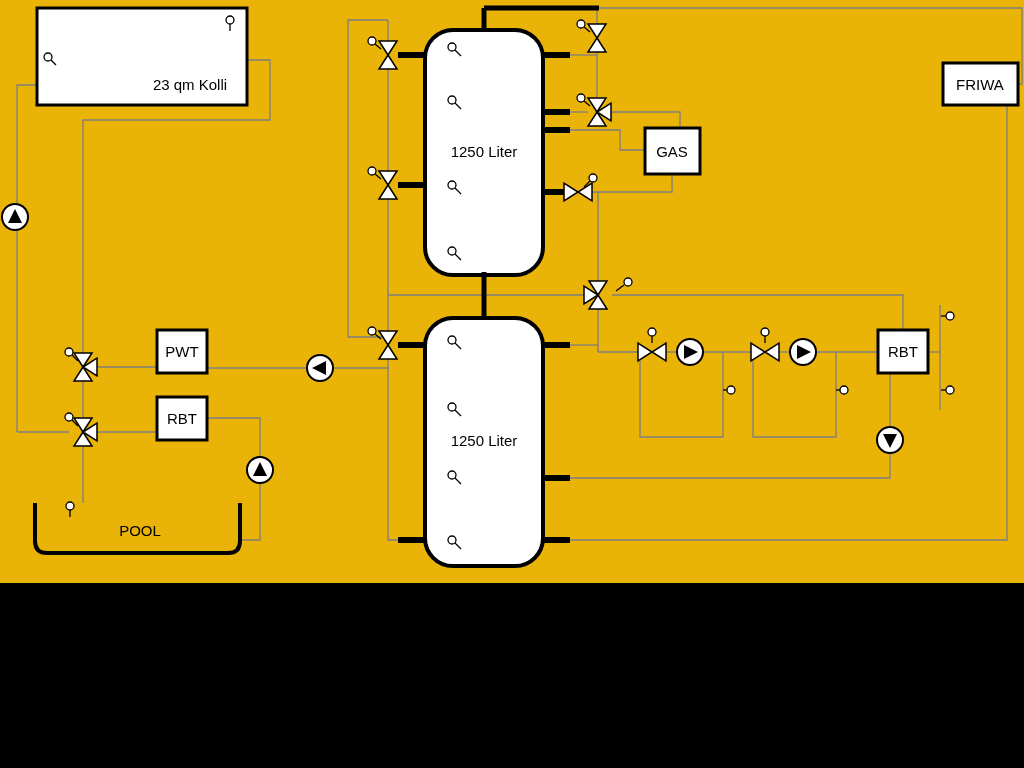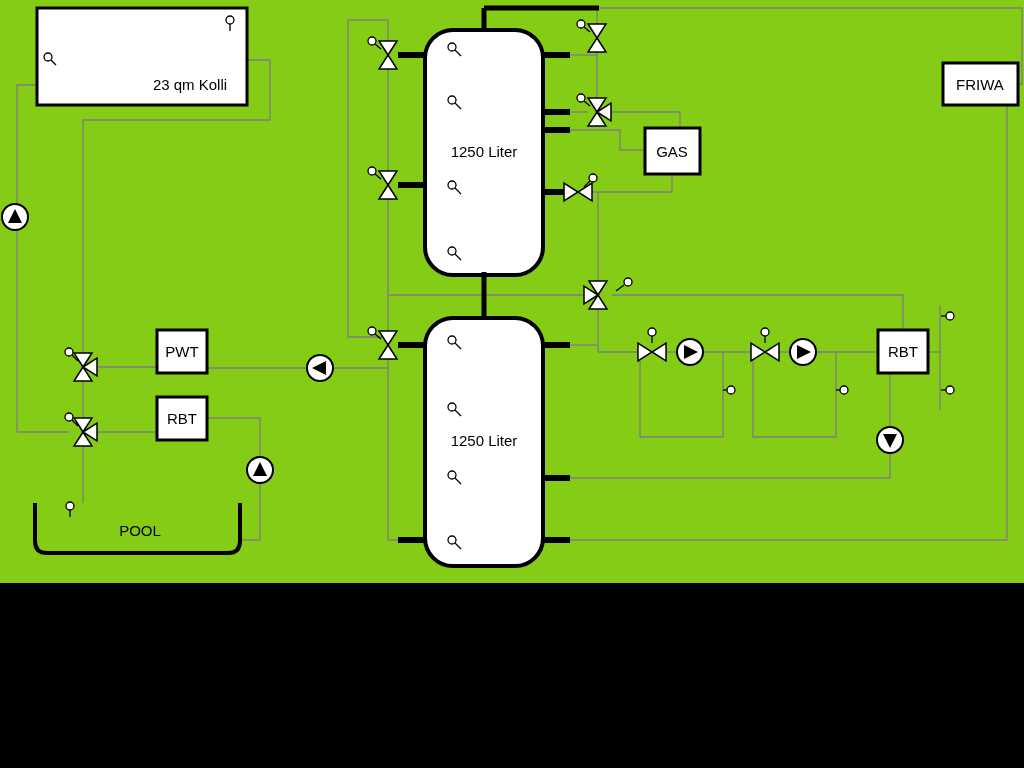--- a/index.html
+++ b/index.html
@@ -1,16 +1,16 @@
 <!DOCTYPE html>
 <html><head>
 <meta charset="utf-8">
 <style>
   html,body{margin:0;padding:0;background:#fff;}
-  .stage{position:relative;width:1024px;height:768px;background:#84cc16;overflow:hidden;
+  .stage{position:relative;width:1024px;height:768px;background:#eab308;overflow:hidden;
          font-family:"Liberation Sans",sans-serif;}
   svg text{font-family:"Liberation Sans",sans-serif;font-size:15px;fill:#000;}
 </style>
 </head>
 <body>
 
 <div class="stage">
 <svg width="1024" height="768" viewBox="0 0 1024 768">
 
   <g stroke="#7f7f7f" stroke-width="1.3" fill="none">

